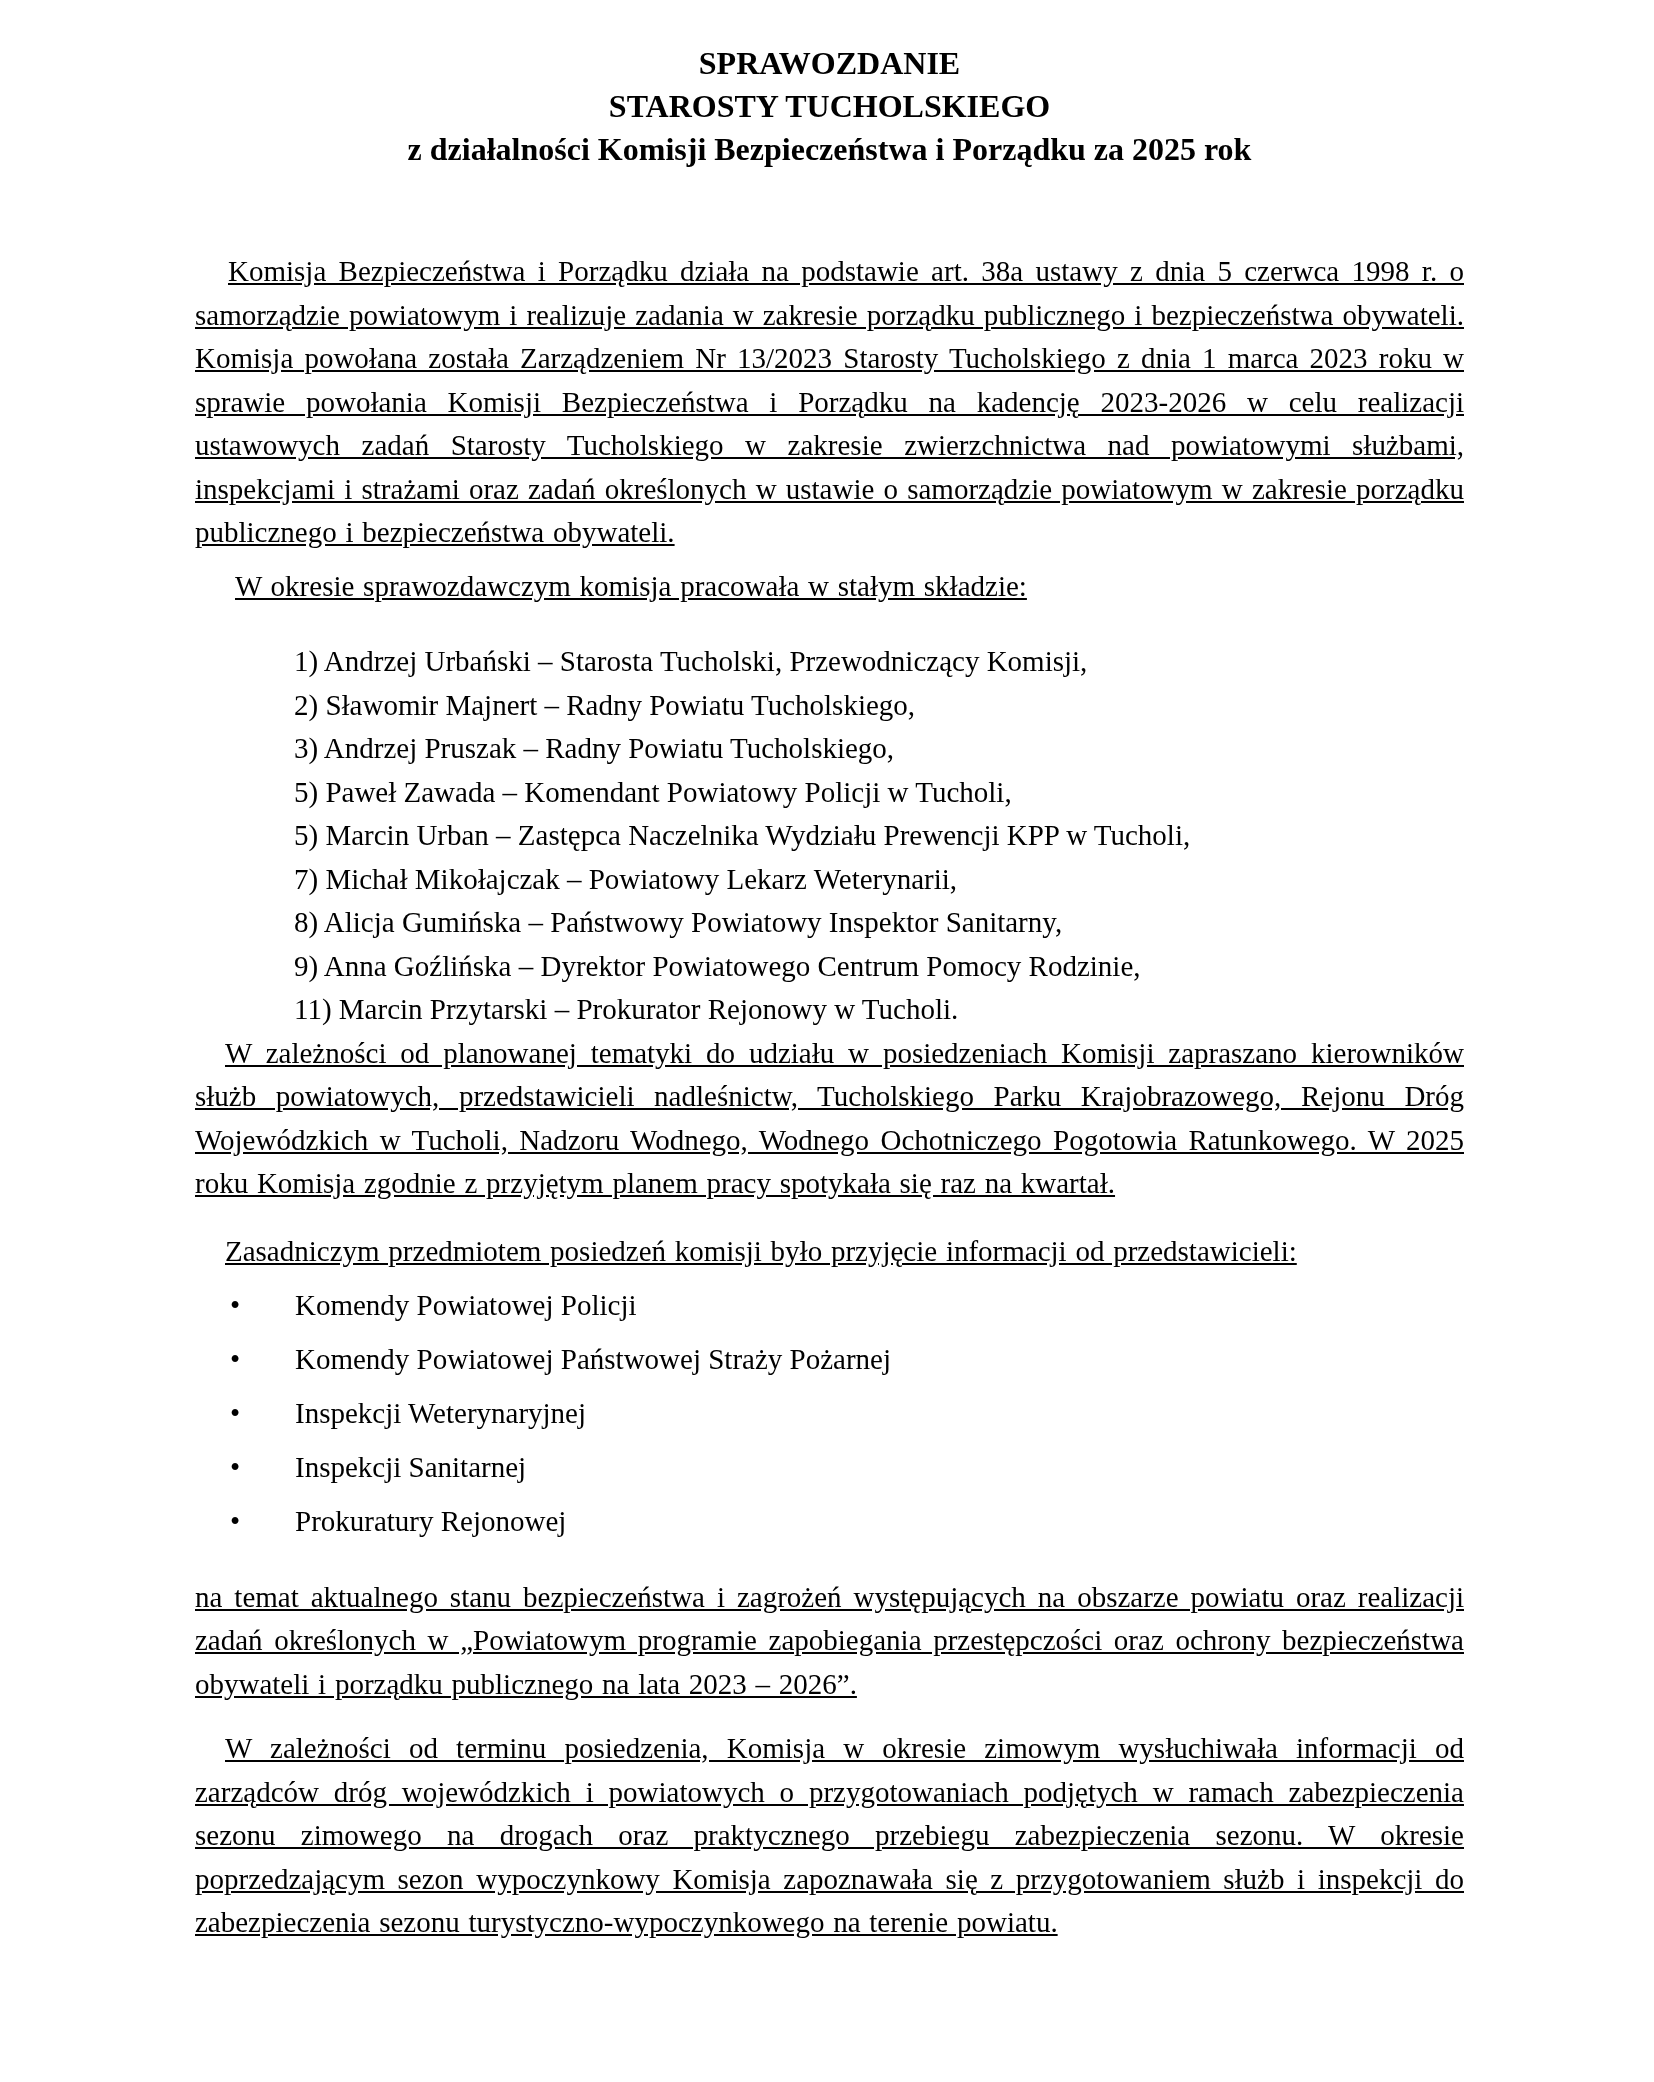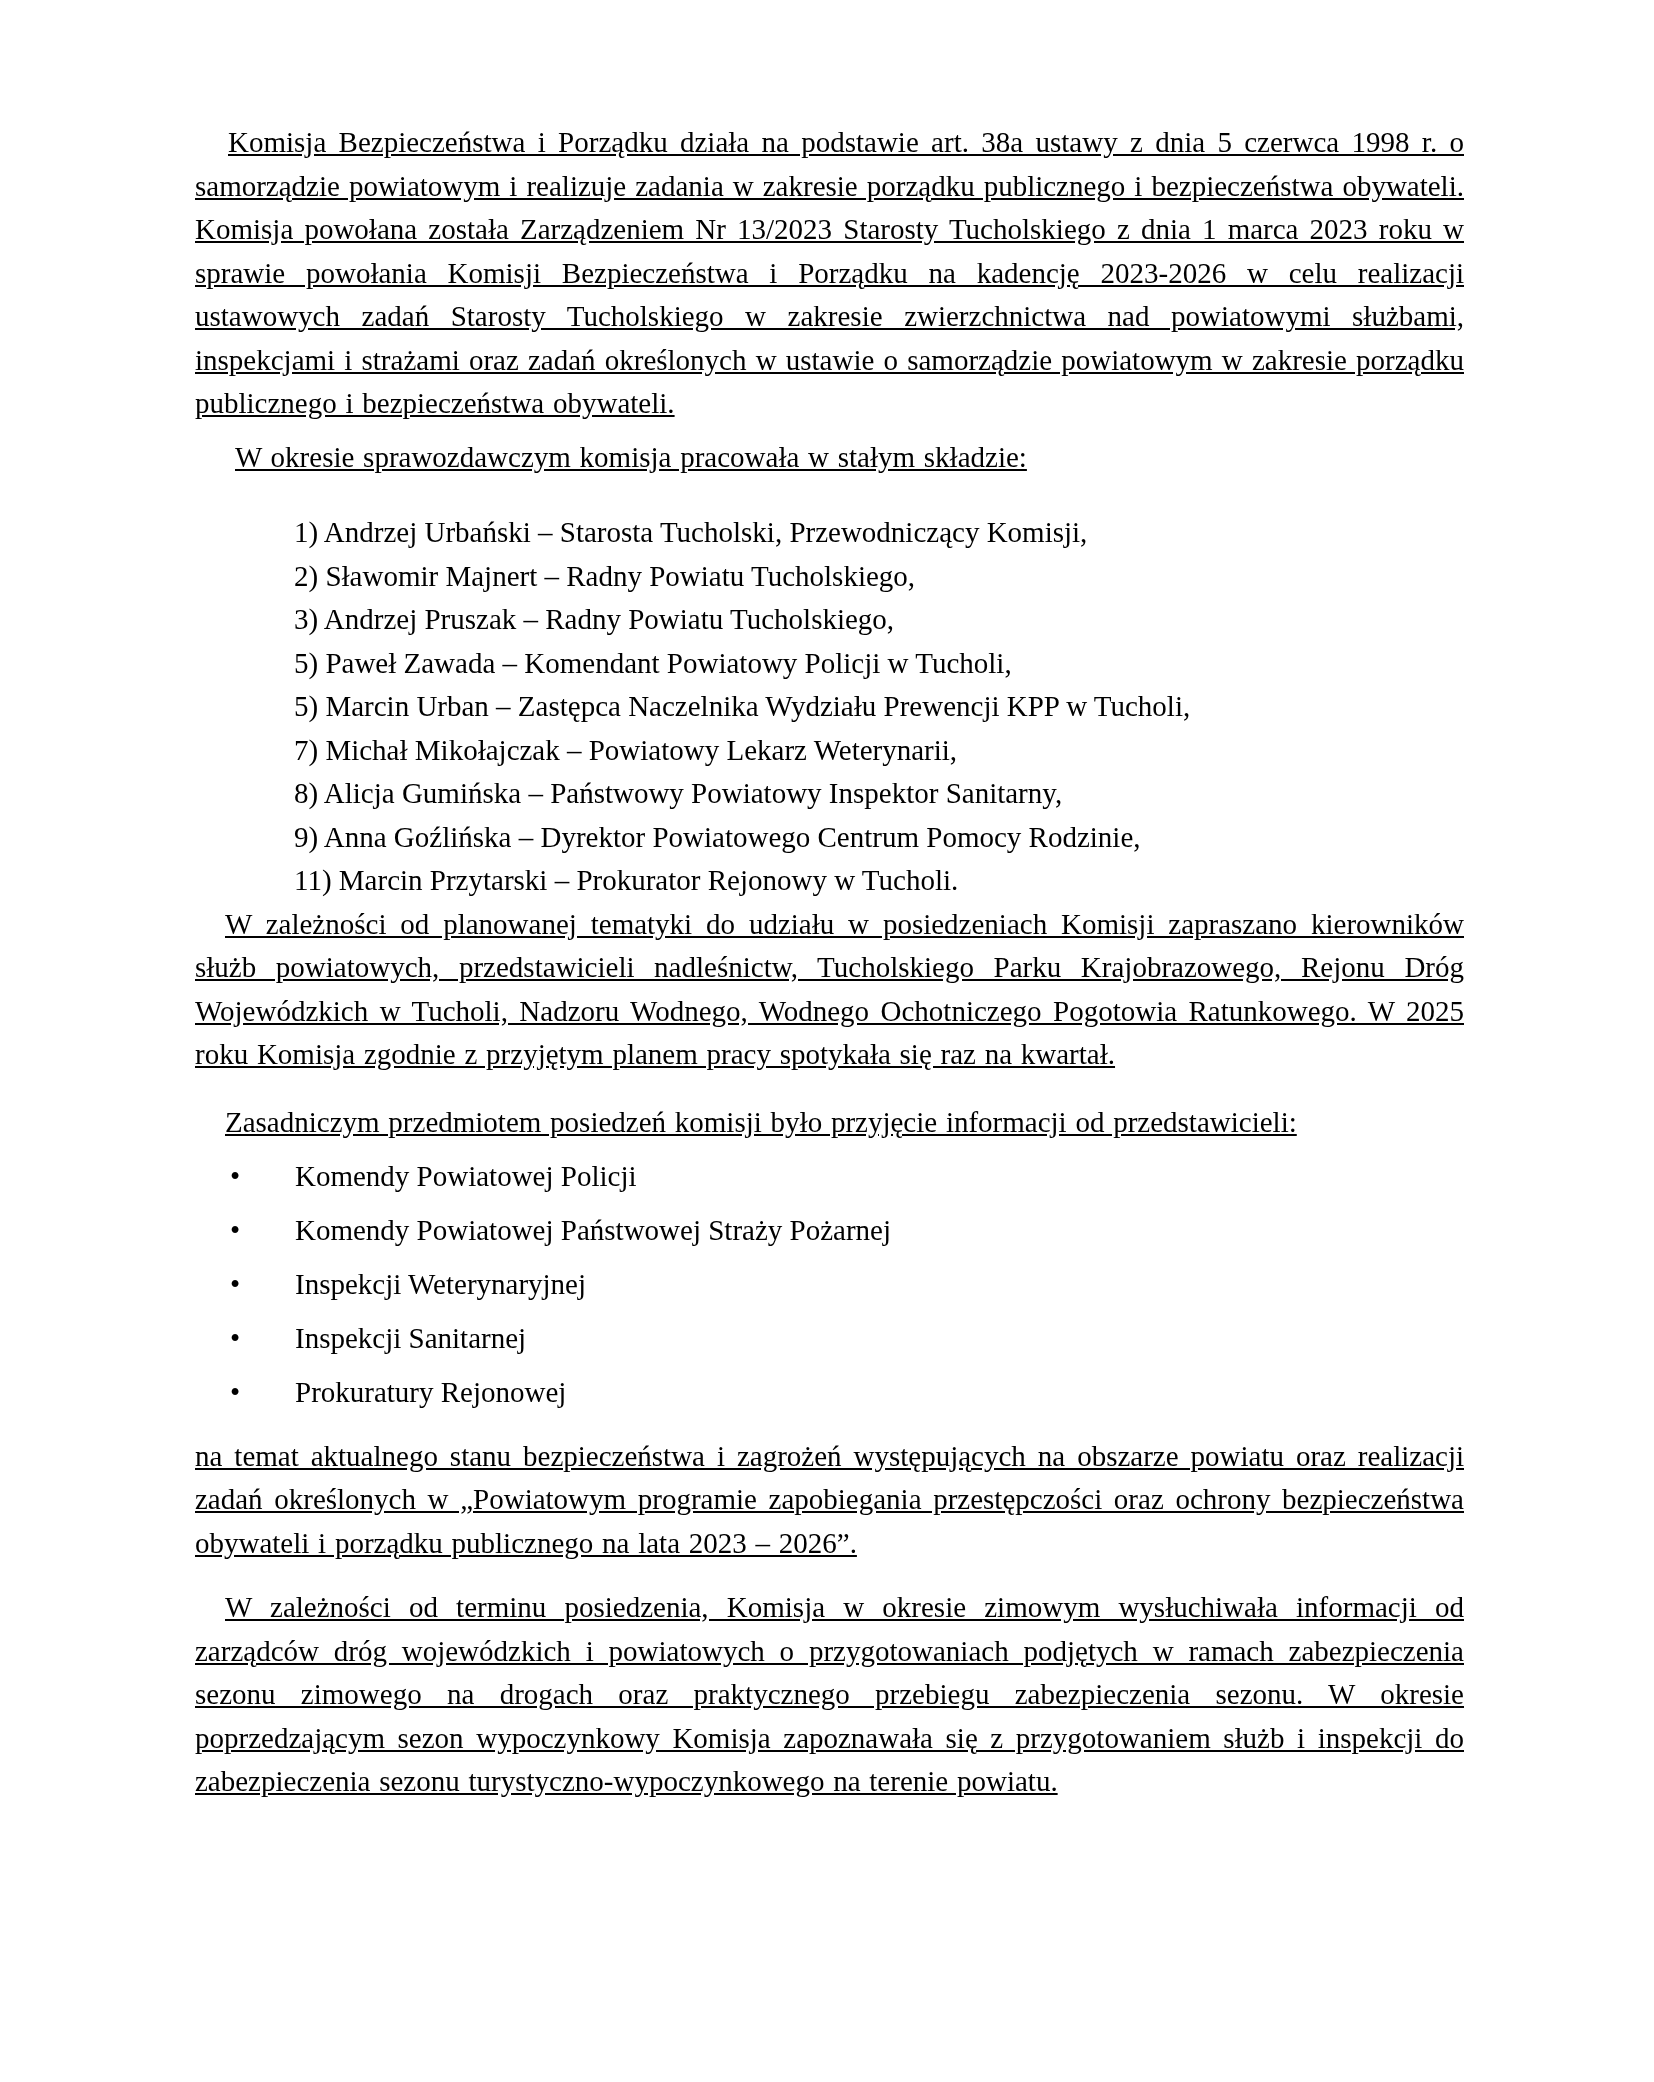--- a/index.html
+++ b/index.html
@@ -26,28 +26,33 @@
   p{margin:0;text-align:justify;word-spacing:1.5px;text-decoration:underline;}
   .p-intro{margin-top:79px;text-indent:33px;}
   .p-composition-lead{margin-top:10px;text-indent:40px;}
   .member-list{margin-top:32px;padding-left:99px;}
   .member-item{white-space:nowrap;}
   .p-invited{margin-top:0;text-indent:30px;}
   .p-subject-lead{margin-top:24px;text-indent:30px;}
   .bullet-list{margin-top:11px;}
   .bullet-item{position:relative;padding-left:100px;margin-bottom:10.5px;}
   .bullet-marker{position:absolute;left:35px;top:0;}
-  .p-subject-continuation{margin-top:20px;}
+  .p-subject-continuation{margin-top:32px;}
   .p-seasonal{margin-top:21px;text-indent:30px;}
 </style>
 </head>
 <body>
 
 <div class="page">
 
+  <div class="title-block">
+    <span class="title-line">SPRAWOZDANIE</span>
+    <span class="title-line">STAROSTY TUCHOLSKIEGO</span>
+    <span class="title-line">z działalności Komisji Bezpieczeństwa i Porządku za 2025 rok</span>
+  </div>
 
   <p class="p-intro">Komisja Bezpieczeństwa i Porządku działa na podstawie art. 38a ustawy z dnia 5 czerwca 1998 r. o samorządzie powiatowym i realizuje zadania w zakresie porządku publicznego i bezpieczeństwa obywateli. Komisja powołana została Zarządzeniem Nr 13/2023 Starosty Tucholskiego z dnia 1 marca 2023 roku w sprawie powołania Komisji Bezpieczeństwa i Porządku na kadencję 2023-2026 w celu realizacji ustawowych zadań Starosty Tucholskiego w zakresie zwierzchnictwa nad powiatowymi służbami, inspekcjami i strażami oraz zadań określonych w ustawie o samorządzie powiatowym w zakresie porządku publicznego i bezpieczeństwa obywateli.</p>
 
   <p class="p-composition-lead">W okresie sprawozdawczym komisja pracowała w stałym składzie:</p>
 
   <div class="member-list">
     <div class="member-item">1) Andrzej Urbański – Starosta Tucholski, Przewodniczący Komisji,</div>
     <div class="member-item">2) Sławomir Majnert – Radny Powiatu Tucholskiego,</div>
     <div class="member-item">3) Andrzej Pruszak – Radny Powiatu Tucholskiego,</div>
     <div class="member-item">5) Paweł Zawada – Komendant Powiatowy Policji w Tucholi,</div>

